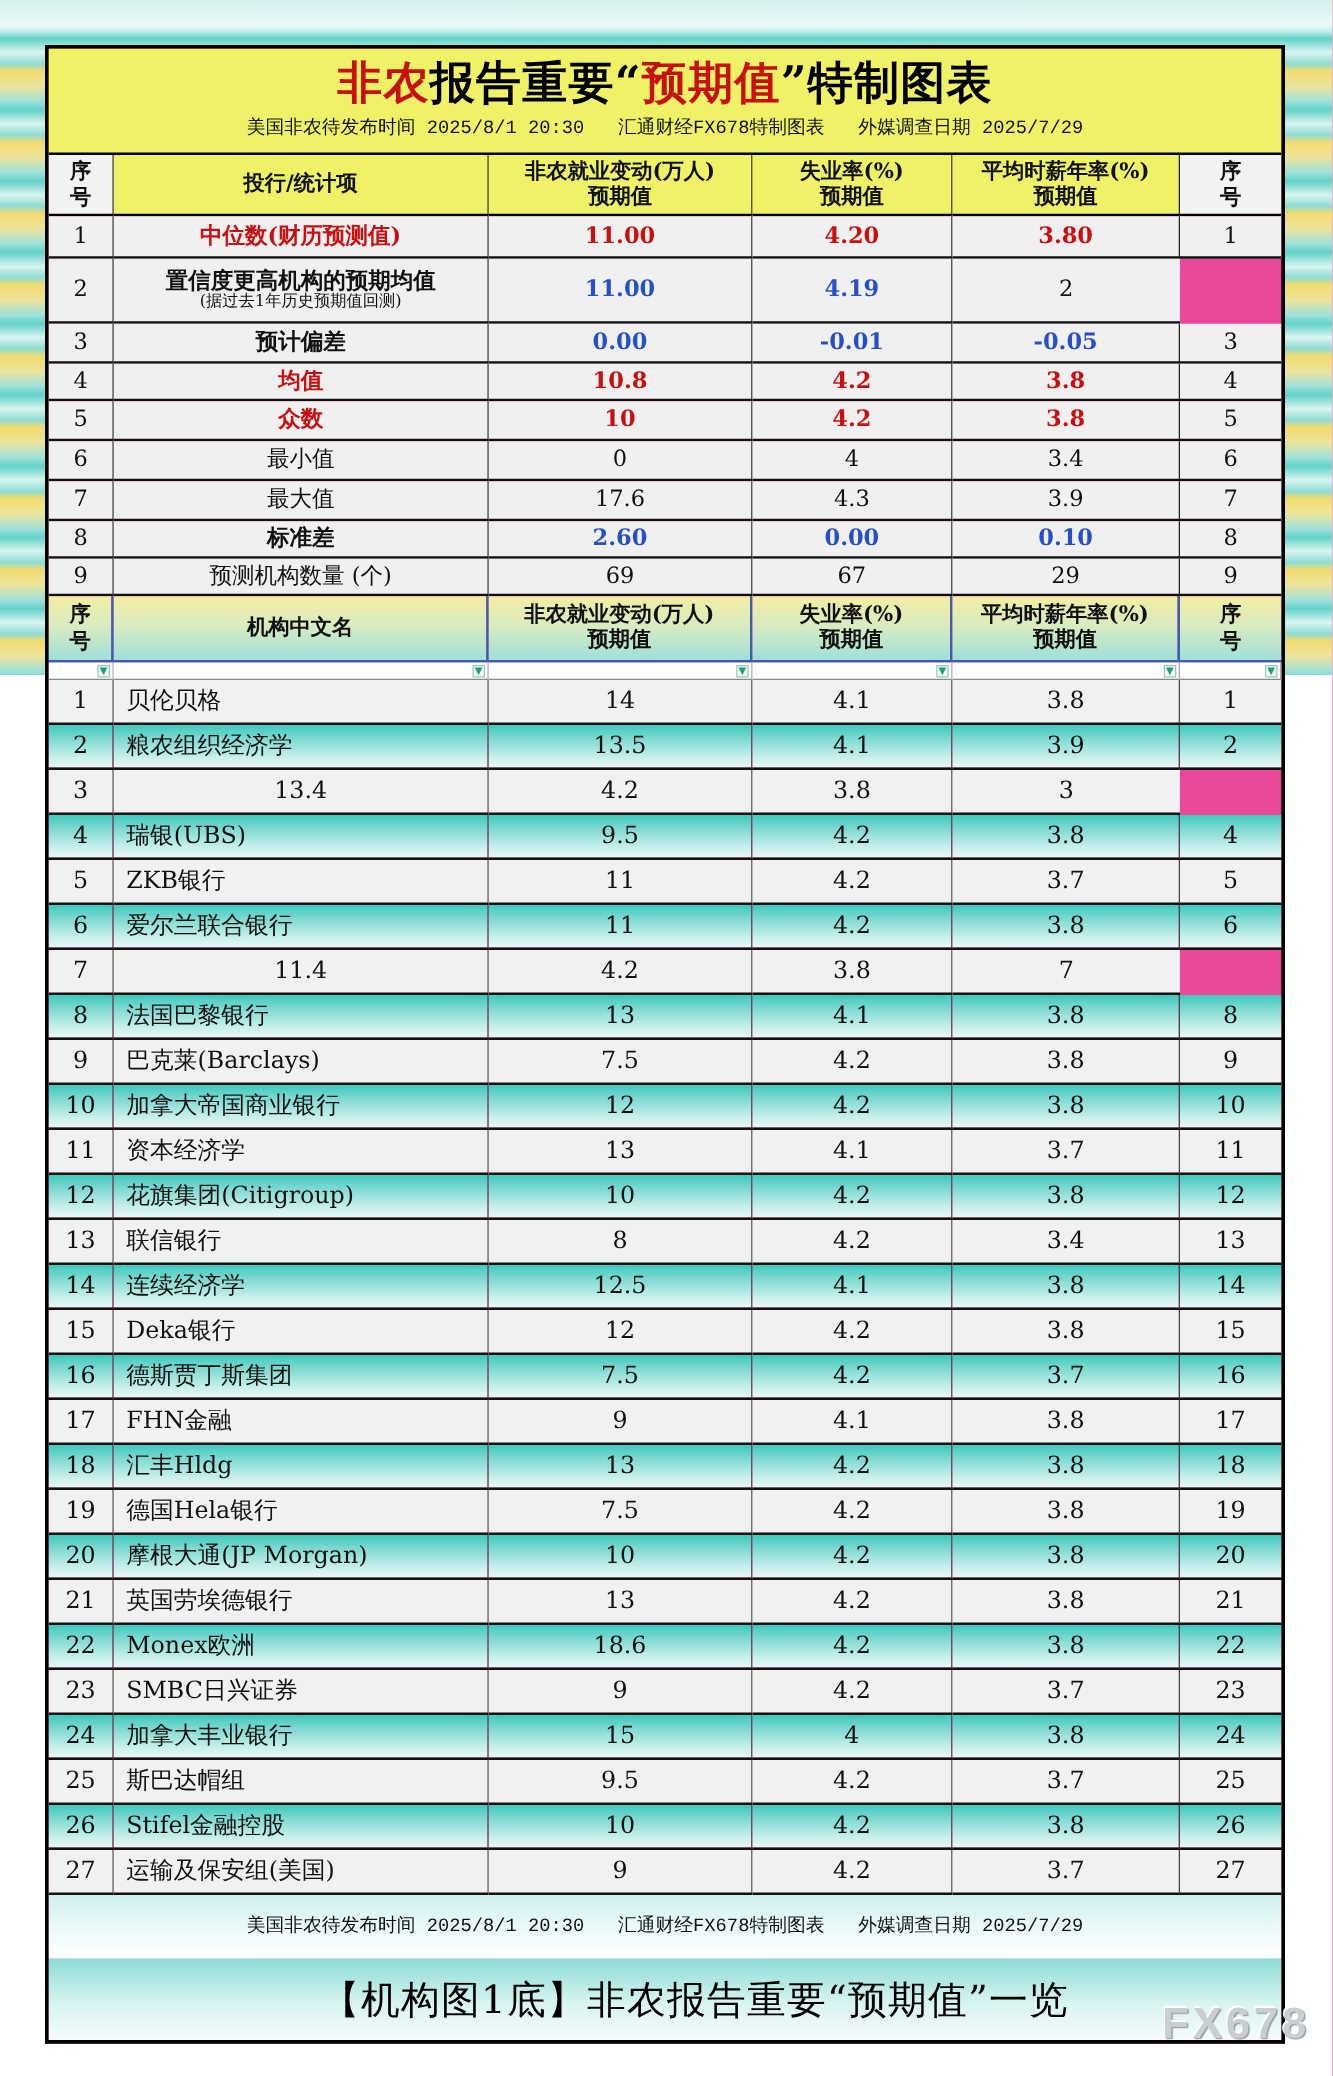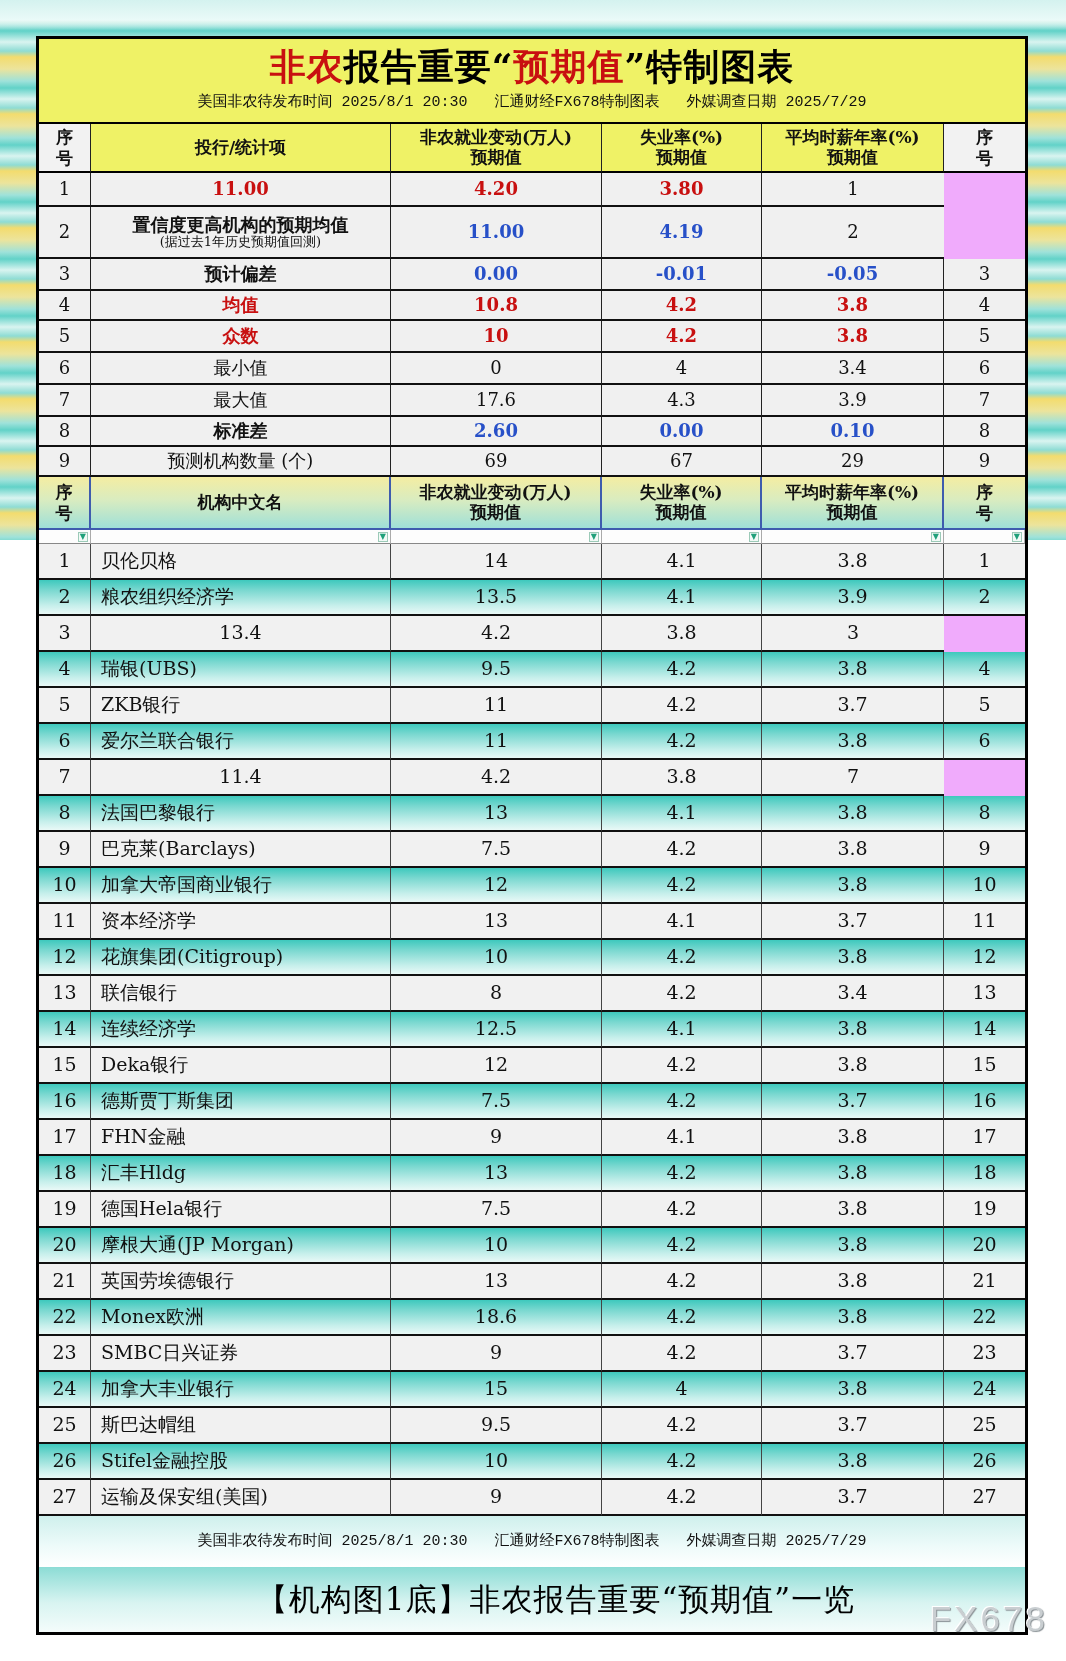--- a/index.html
+++ b/index.html
@@ -18,21 +18,21 @@
     background:
       linear-gradient(180deg,#d4f2ef 0px,#eafaf8 20px,rgba(255,255,255,0) 30px),
       repeating-linear-gradient(180deg,
         #f3dc6e 0px,#ece49c 12px,#9fe2da 24px,#62d2c8 31px,
         #d9f4f0 42px,#8edcd4 51px,#f3dc6e 57px);
     z-index:0;
   }
   .sheet{
     position:absolute;left:36px;top:36px;width:992px;
     border:3px solid #000;box-sizing:border-box;
-    background:#f0abfc;z-index:1;
+    background:#ec4899;z-index:1;
   }
   .row{display:grid;grid-template-columns:52px 300px 211px 160px 182px 81px;}
   .cell{
     display:flex;align-items:center;justify-content:center;
     box-sizing:border-box;text-align:center;
     border-right:1px solid #222;border-bottom:2px solid #111;
     font-size:19px;color:#111;line-height:1.15;
   }
   .cell:last-child{border-right:none;}
   
@@ -103,21 +103,21 @@
   .bottom-bar{
     height:65px;display:flex;align-items:center;justify-content:center;
     background:linear-gradient(180deg,#8cdcd5 0%,#d8f4f1 55%,#f4fcfb 100%);
     box-sizing:border-box;
   }
   .bottom-title{font-size:31px;font-weight:normal;color:#000;letter-spacing:1px;margin-left:48px;}
   
   .watermark{
     position:absolute;right:18px;bottom:22px;z-index:2;
     font-family:"Liberation Sans","DejaVu Sans",sans-serif;
-    font-size:35px;font-weight:normal;letter-spacing:3px;
+    font-size:35px;font-weight:bold;letter-spacing:3px;
     color:#c9ced1;
     text-shadow:-1px -1px 0 #ffffff,1px 1px 1px #8b9296;
   }
 </style>
 </head>
 <body>
 
 <div class="page">
   <div class="bg-top"></div>
 
@@ -148,20 +148,24 @@
           <div>预期值</div>
         </div>
       <div class="cell seqcell">
           <span class="seq-label">序号</span>
         </div>
     </div>
 
     <div class="stats-body" id="stats-body">
   <div class="row stat-row lc-red vc-red">
     <div class="cell seq">1</div>
+    <div class="cell label">
+      <div class="lbl-main">中位数(财历预测值)</div>
+
+    </div>
     <div class="cell num">11.00</div>
     <div class="cell num">4.20</div>
     <div class="cell num">3.80</div>
     <div class="cell seq">1</div>
   </div>
 
   <div class="row stat-row lc-black vc-blue">
     <div class="cell seq">2</div>
     <div class="cell label">
       <div class="lbl-main">置信度更高机构的预期均值</div>

